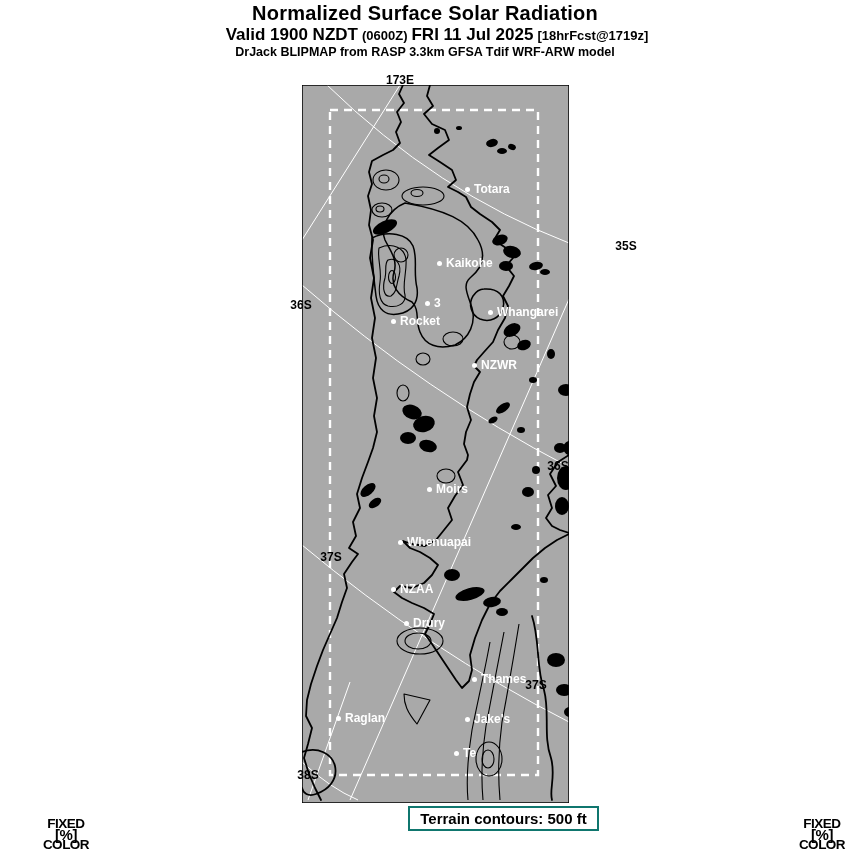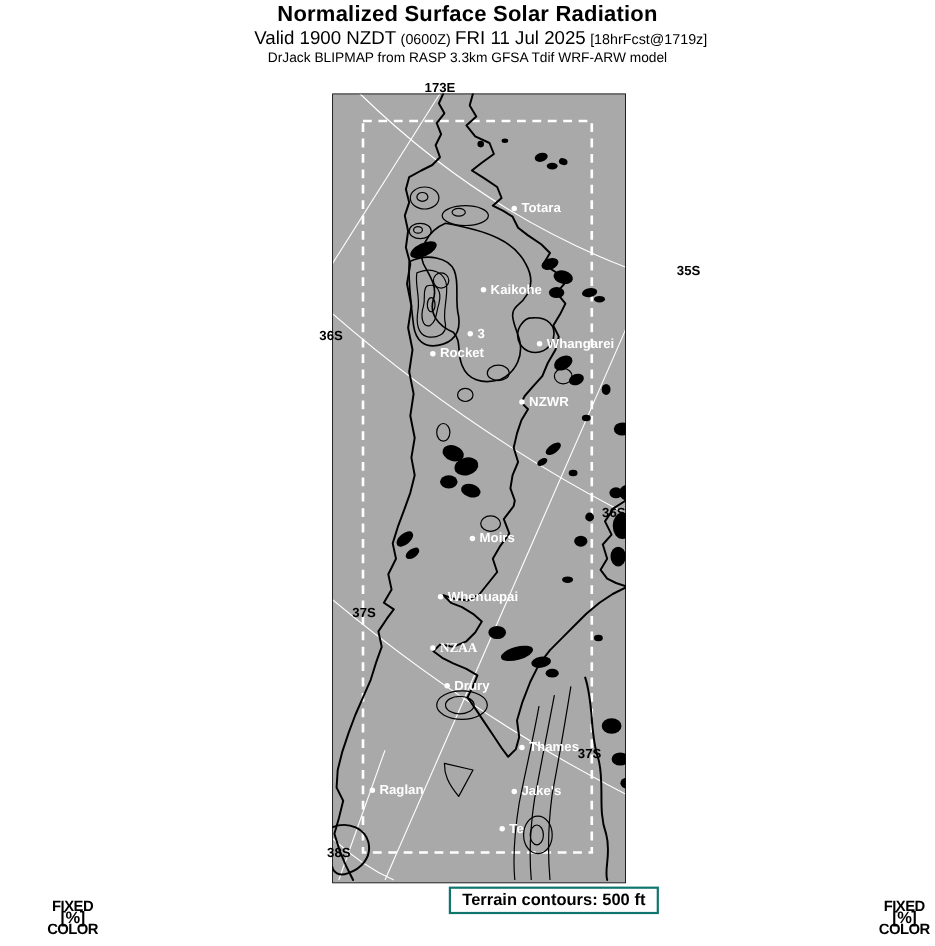--- a/index.html
+++ b/index.html
@@ -2,24 +2,24 @@
 <html><head>
 <meta charset="utf-8">
 <style>
   html,body{margin:0;padding:0;}
   body{width:850px;height:860px;background:#ffffff;position:relative;
        font-family:"Liberation Sans", sans-serif;overflow:hidden;}
   .page{position:absolute;inset:0;}
   
   .hdr{position:absolute;left:0;top:0;width:850px;text-align:center;color:#000;}
   .hdr .t1{font-size:20px;font-weight:bold;line-height:24px;margin-top:1px;letter-spacing:0.2px;}
-  .hdr .t2{font-size:17px;font-weight:normal;line-height:19px;margin-left:24px;}
+  .hdr .t2{font-size:17px;font-weight:bold;line-height:19px;margin-left:24px;}
   .hdr .t2 .small{font-size:13px;}
   .hdr .t2 span{margin:0 2px;}
-  .hdr .t3{font-size:12.5px;font-weight:normal;line-height:14px;}
+  .hdr .t3{font-size:12.5px;font-weight:bold;line-height:14px;}
   
   .map-wrap{position:absolute;left:302px;top:85px;width:267px;height:718px;}
   .map-wrap svg{position:absolute;left:0;top:0;}
   .overlay{position:absolute;left:0;top:0;width:267px;height:718px;pointer-events:none;}
   .station{position:absolute;display:flex;align-items:center;transform:translateY(-50%);
            white-space:nowrap;}
   .station .dot{width:5px;height:5px;border-radius:50%;background:#fff;flex:0 0 auto;}
   .station .lbl{color:#fff;font-size:12px;font-weight:bold;margin-left:4px;}
   .grid-label{position:absolute;transform:translate(-50%,-50%);color:#000;
               font-size:12px;font-weight:bold;white-space:nowrap;z-index:5;}
@@ -176,21 +176,21 @@
           <span class="lbl">NZWR</span>
         </div>
         <div class="station" style="left: 125px; top: 404px;">
           <span class="dot"></span>
           <span class="lbl">Moirs</span>
         </div>
         <div class="station" style="left: 96px; top: 457px;">
           <span class="dot"></span>
           <span class="lbl">Whenuapai</span>
         </div>
-        <div class="station" style="left: 89px; top: 504px; font-family: Liberation Serif, serif;">
+        <div class="station" style="left: 89px; top: 504px;">
           <span class="dot"></span>
           <span class="lbl">NZAA</span>
         </div>
         <div class="station" style="left: 102px; top: 538px;">
           <span class="dot"></span>
           <span class="lbl">Drury</span>
         </div>
         <div class="station" style="left: 170px; top: 594px;">
           <span class="dot"></span>
           <span class="lbl">Thames</span>

